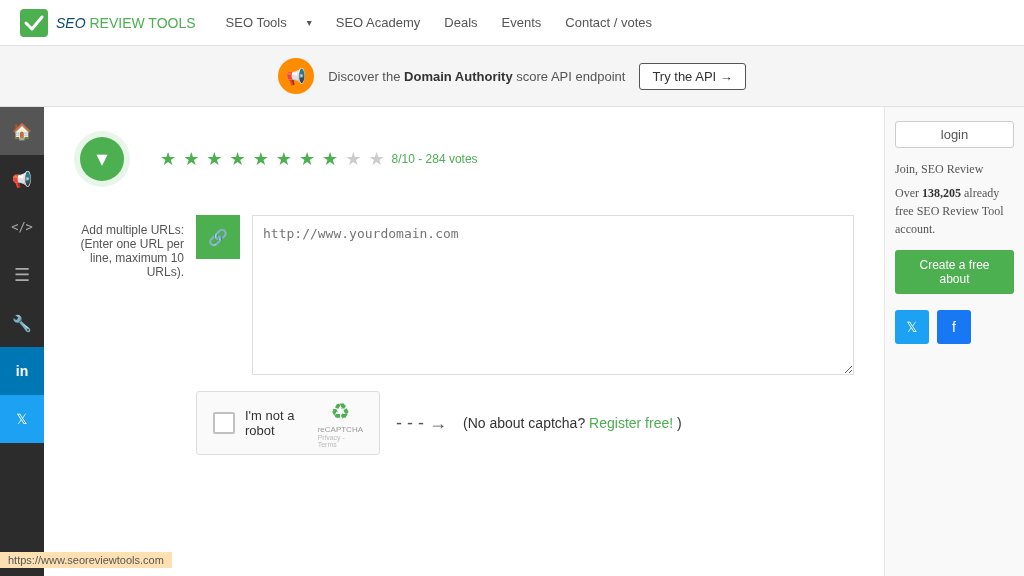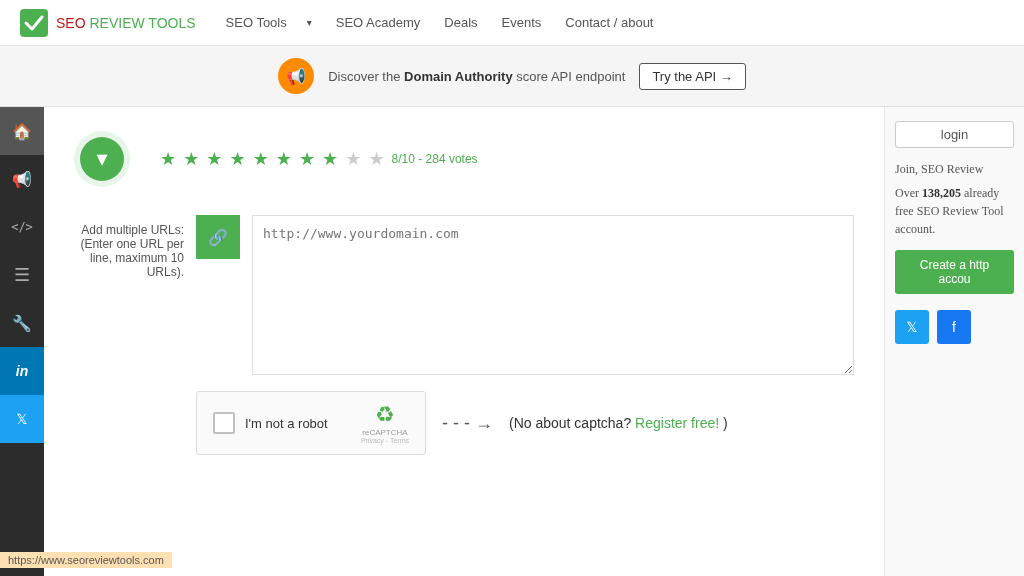--- a/index.html
+++ b/index.html
@@ -16,21 +16,21 @@
     }
     .logo-area {
       display: flex;
       align-items: center;
       gap: 8px;
       margin-right: 30px;
     }
     .logo-icon {
       width: 28px; height: 28px;
     }
-    .logo-seo { color: #b91c1c; }
+    .logo-seo { color: #0c4a6e; font-style: italic; }
     .logo-review { color: #4CAF50; }
     .logo-tools { color: #4CAF50; }
     .nav-links {
       display: flex;
       gap: 24px;
       align-items: center;
       font-size: 13px;
       color: #555;
     }
     .nav-link {
@@ -91,21 +91,21 @@
       width: 44px;
       height: 48px;
       display: flex;
       align-items: center;
       justify-content: center;
       cursor: pointer;
       color: #aaa;
       font-size: 16px;
     }
     .sidebar-item.active { background: #555; color: #fff; }
-    .sidebar-item.linkedin { background: #0077b5; color: #fff; font-style: italic; }
+    .sidebar-item.linkedin { background: #0077b5; color: #fff; }
     .sidebar-item.twitter { background: #1da1f2; color: #fff; }
 
     
     .main-content {
       flex: 1;
       padding: 24px 30px;
       overflow-y: auto;
       background: #fff;
     }
 
@@ -178,21 +178,21 @@
     .captcha-area {
       display: flex;
       align-items: center;
       gap: 16px;
       margin-left: 122px;
       margin-top: 8px;
     }
     .recaptcha-box {
       border: 1px solid #ddd;
       border-radius: 3px;
-      width: 230px;
+      width: 184px;
       height: 64px;
       display: flex;
       align-items: center;
       padding: 0 16px;
       gap: 10px;
       background: #fafafa;
     }
     .recaptcha-checkbox {
       width: 22px; height: 22px;
       border: 2px solid #c0c0c0;
@@ -291,21 +291,21 @@
     <a class="nav-link">
       <span>SEO Academy</span>
     </a>
     <a class="nav-link">
       <span>Deals</span>
     </a>
     <a class="nav-link">
       <span>Events</span>
     </a>
     <a class="nav-link">
-      <span>Contact / about</span>
+      <span>Contact / votes</span>
     </a>
   </div>
 </nav>
 
 <div class="banner">
   <div class="banner-icon">📢</div>
   <div class="banner-text">
     <span>Discover the </span><strong>Domain Authority</strong><span> score API endpoint</span>
   </div>
   <button class="banner-cta">Try the API →</button>
@@ -400,21 +400,21 @@
   <aside class="right-sidebar">
     <button class="login-btn">login</button>
     <div class="join-text">
       <div>Join, SEO Review</div>
       <div style="margin-top:6px;">
         <span>Over </span><strong>138,205</strong><span> already</span>
       </div>
       <div>free SEO Review Tool</div>
       <div>account.</div>
     </div>
-    <button class="create-account-btn">Create a http accou</button>
+    <button class="create-account-btn">Create a free about</button>
     <div class="social-buttons">
       <div class="social-btn twitter-btn">
         <span>𝕏</span>
       </div>
       <div class="social-btn fb-btn">
         <span>f</span>
       </div>
     </div>
   </aside>
 

